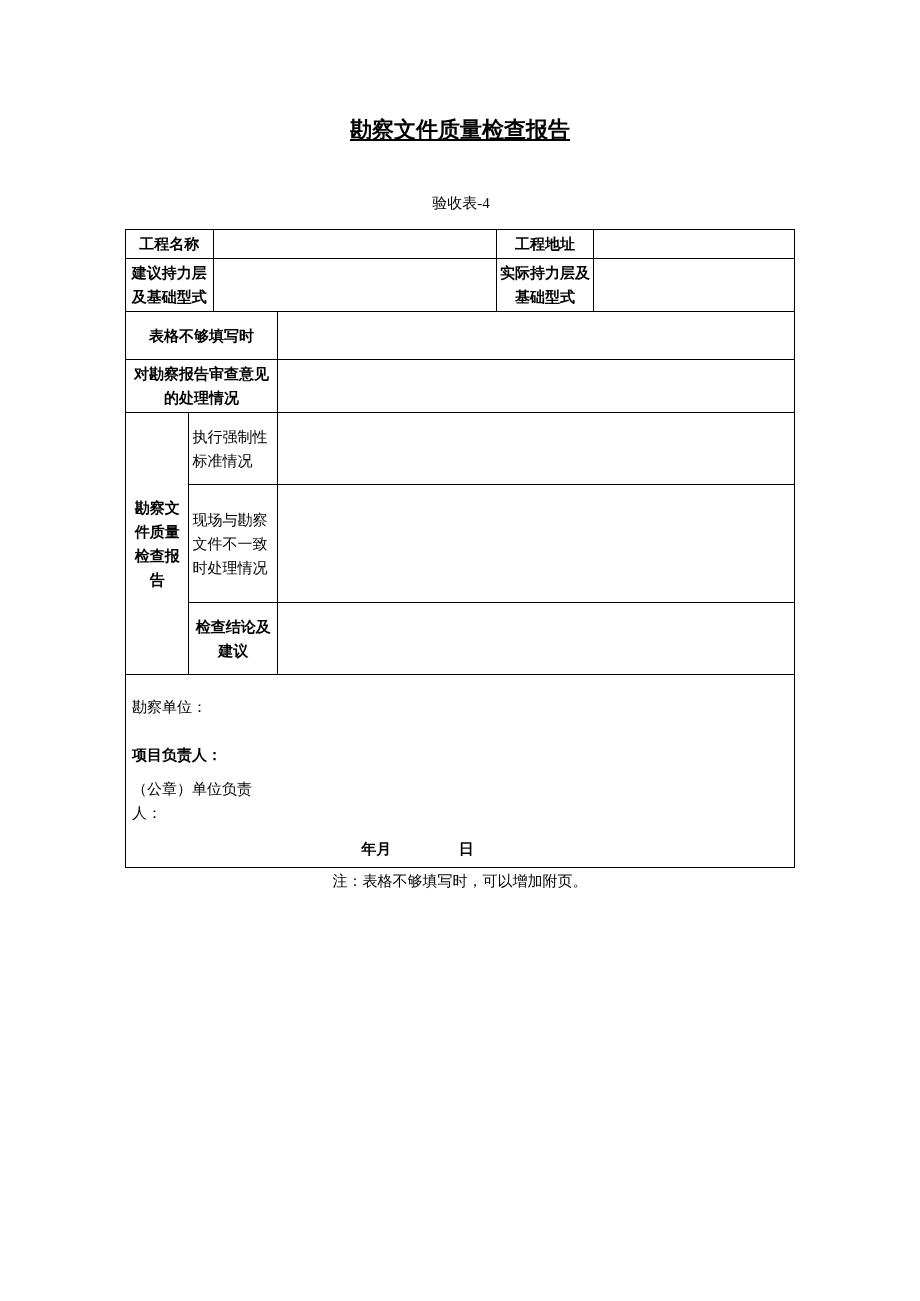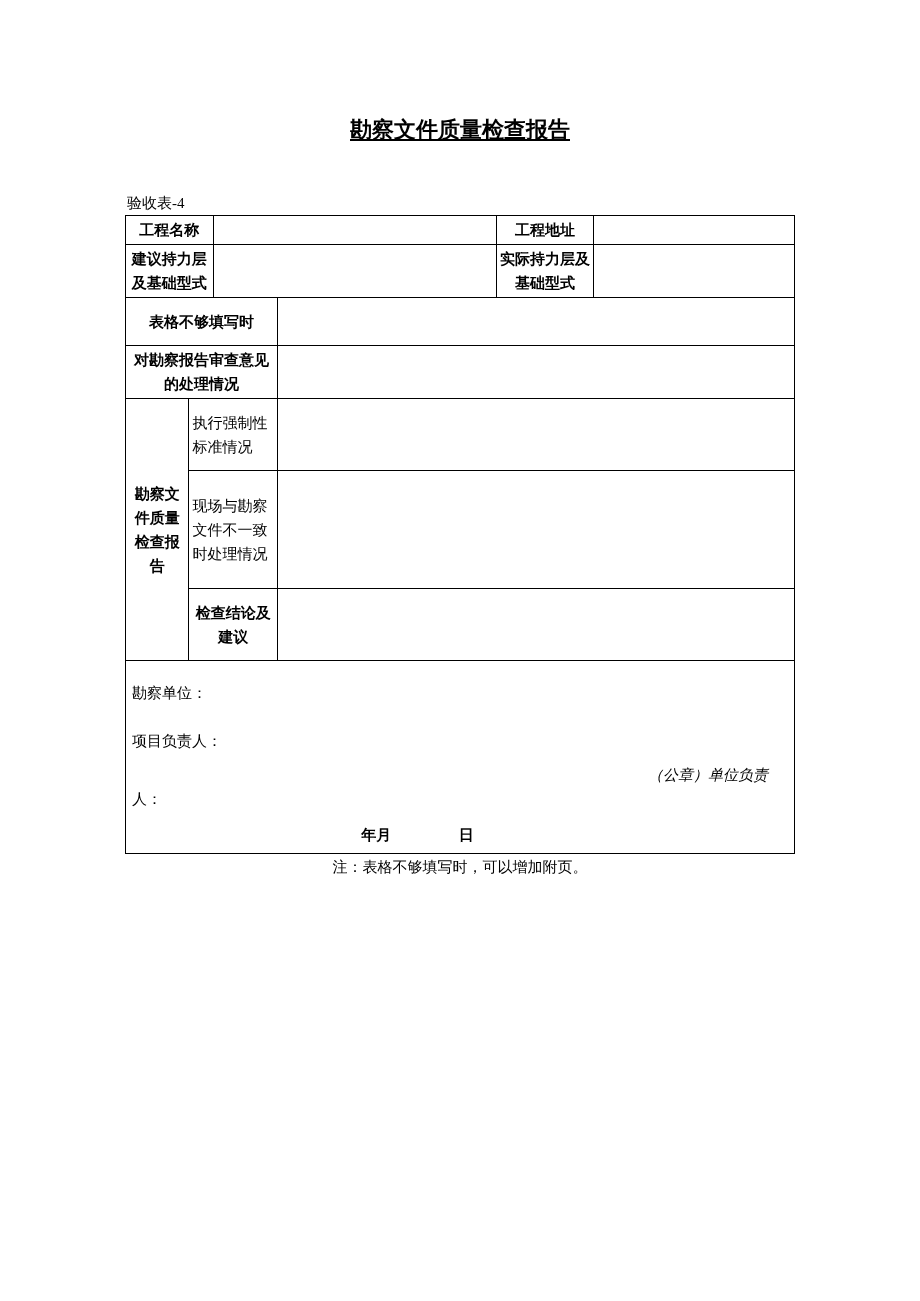--- a/index.html
+++ b/index.html
@@ -17,22 +17,22 @@
     .title {
       text-align: center;
       font-size: 22px;
       font-weight: bold;
       font-family: "SimHei", "黑体", sans-serif;
       margin-bottom: 49px;
       text-decoration: underline;
     }
     .form-number {
       font-size: 15px;
-      text-align: left;
-      margin-bottom: 2px;
+      text-align: center;
+      margin-bottom: 16px;
       padding-left: 2px;
     }
     table {
       border-collapse: collapse;
       width: 100%;
       table-layout: fixed;
     }
     td {
       border: 1px solid #000;
       font-size: 15px;
@@ -52,25 +52,25 @@
       padding: 20px 6px 6px 6px;
       position: relative;
       height: 180px;
       vertical-align: top;
     }
     .footer-line1 {
       margin-bottom: 24px;
     }
     .footer-line2 {
       margin-bottom: 10px;
+      font-weight: bold;
     }
     .seal-block {
-      text-align: right;
+      text-align: left;
       padding-right: 20px;
-      font-style: italic;
     }
     .date-line {
       text-align: center;
       padding-right: 85px;
       margin-top: 12px;
       font-weight: bold;
     }
     .note {
       text-align: center;
       font-size: 15px;

